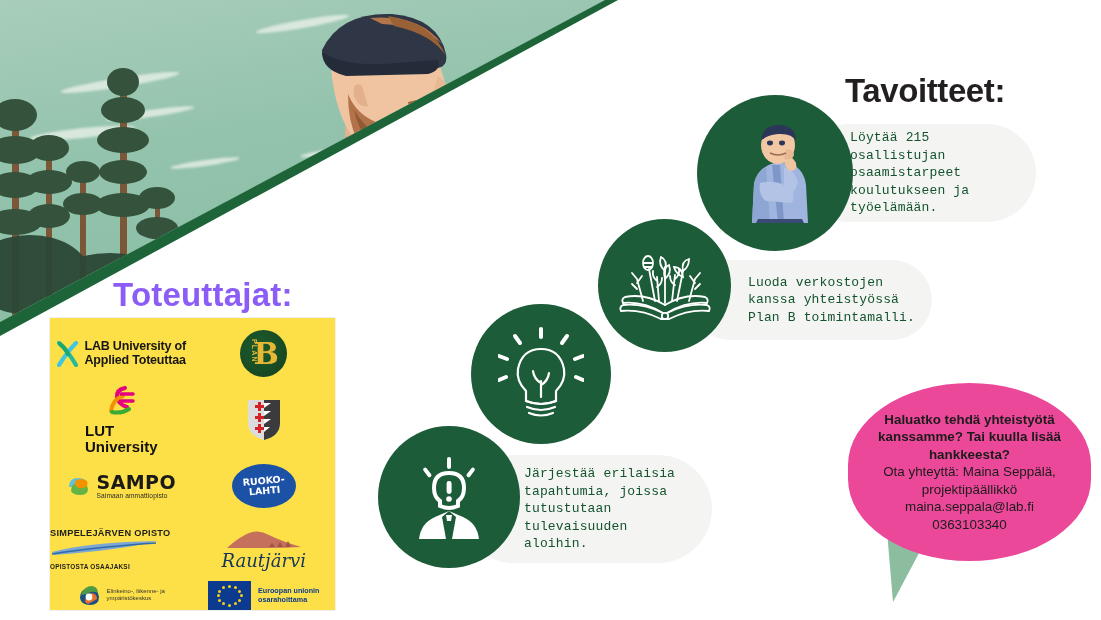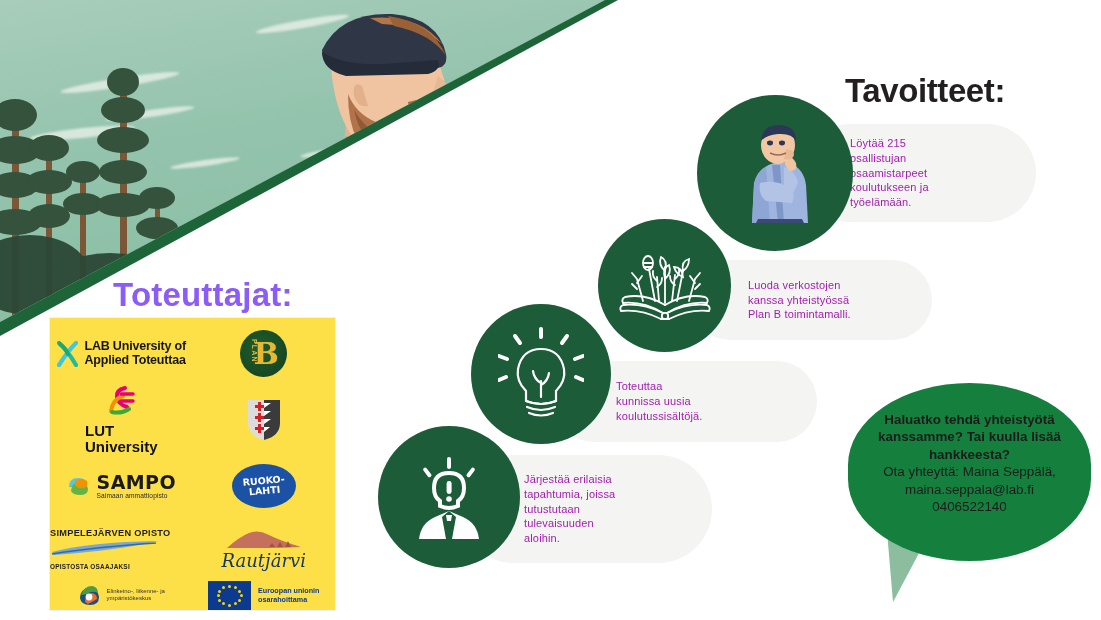--- a/index.html
+++ b/index.html
@@ -103,32 +103,32 @@
   .eu-flag{width:43px;height:29px;background:#0b3a8f;position:relative;flex:0 0 auto;}
   .eu-star{position:absolute;width:3px;height:3px;background:#f5d312;border-radius:50%;}
   .eu-txt{font-size:7.2px;font-weight:bold;line-height:1.3;color:#0b3a8f;}
 
   
   .goal-pill{
     position:absolute;background:#f4f5f3;border-radius:999px;
     display:flex;align-items:center;box-sizing:border-box;
   }
   .goal-text{
-    font-size:11px;line-height:1.34;color:#a21caf;letter-spacing:.15px;
-    font-family:Liberation Sans, sans-serif;white-space:pre-line;
+    font-size:13px;line-height:1.34;color:#14532d;letter-spacing:.15px;
+    font-family:Liberation Mono, monospace;white-space:pre-line;
   }
   .goal-circle{
     position:absolute;border-radius:50%;background:#1d5c38;
     display:flex;align-items:center;justify-content:center;overflow:hidden;
   }
 
   
   #contact-bubble{
     position:absolute;left:848px;top:383px;width:243px;height:178px;
-    background:#15803d;border-radius:50%/46%;
+    background:#ec4899;border-radius:50%/46%;
     display:flex;align-items:flex-start;justify-content:center;
     box-sizing:border-box;padding:28px 18px 0 18px;
   }
   #contact-tail{
     position:absolute;left:885px;top:508px;width:60px;height:94px;
     background:#8cbd9e;
     -webkit-clip-path:polygon(0 0, 58px 0, 8px 94px);
     clip-path:polygon(0 0, 58px 0, 8px 94px);
   }
   .contact-text{text-align:center;line-height:1.3;color:#1b1b1b;font-size:13.4px;}
@@ -274,25 +274,20 @@
         <path d="M66 26 q6 -4 6 -12 q-8 2 -6 12z"></path>
         <path d="M66 32 q-7 -3 -9 -10 q8 0 9 10z"></path>
         <path d="M26 56 L20 34 M20 34 l-5 -6 M20 38 l5 -7 M20 44 l-5 -5"></path>
         <path d="M72 56 L78 34 M78 34 l5 -6 M78 38 l-5 -7 M78 44 l5 -5"></path>
         <path d="M55 56 L58 30 M58 34 q5 -4 4 -10 M58 40 q-5 -3 -5 -9"></path>
         <path d="M42 56 L40 32 M40 36 q-5 -4 -4 -10 M40 42 q5 -3 5 -9"></path>
       </g>
     </svg>
   </div>
 
-  <div class="goal-pill" style="left:554px;top:361px;width:263px;height:81px;padding-left:62px;">
-    <div class="goal-text">Toteuttaa
-kunnissa uusia
-koulutussisältöjä.</div>
-  </div>
   <div class="goal-circle" style="left:471px;top:304px;width:140px;height:140px;">
     <svg width="86" height="94" viewBox="0 0 86 94">
       <g stroke="#ffffff" stroke-width="2.2" fill="none" stroke-linecap="round">
         <path d="M43 22 Q62 22 66 42 Q68 54 58 64 L58 74 Q43 80 28 74 L28 64 Q18 54 20 42 Q24 22 43 22 Z"></path>
         <path d="M28 74 Q43 80 58 74"></path>
         <path d="M29 80 Q43 86 57 80"></path>
         <path d="M31 86 Q43 91 55 86"></path>
         <path d="M43 70 L43 54 M43 56 q-7 -4 -8 -12 M43 58 q7 -4 8 -12"></path>
       </g>
       <g stroke="#ffffff" stroke-width="4" stroke-linecap="round">
@@ -330,22 +325,23 @@
     </svg>
   </div>
 
   <div id="contact-tail"></div>
   <div id="contact-bubble">
     <div class="contact-text">
       <div class="bold">Haluatko tehdä yhteistyötä</div>
       <div class="bold">kanssamme? Tai kuulla lisää</div>
       <div class="bold">hankkeesta?</div>
       <div>Ota yhteyttä: Maina Seppälä,</div>
+      <div>projektipäällikkö</div>
       <div>maina.seppala@lab.fi</div>
-      <div>0406522140</div>
+      <div>0363103340</div>
     </div>
   </div>
 
   <div id="logo-card">
 
     <div class="logo-cell">
       <div class="lab-logo">
         <svg class="lab-mark" viewBox="0 0 21 26">
           <path d="M2 2 Q11 10 19 24" stroke="#25b99a" stroke-width="4.2" fill="none" stroke-linecap="round"></path>
           <path d="M19 2 Q11 10 2 24" stroke="#3fc6e0" stroke-width="4.2" fill="none" stroke-linecap="round"></path>

